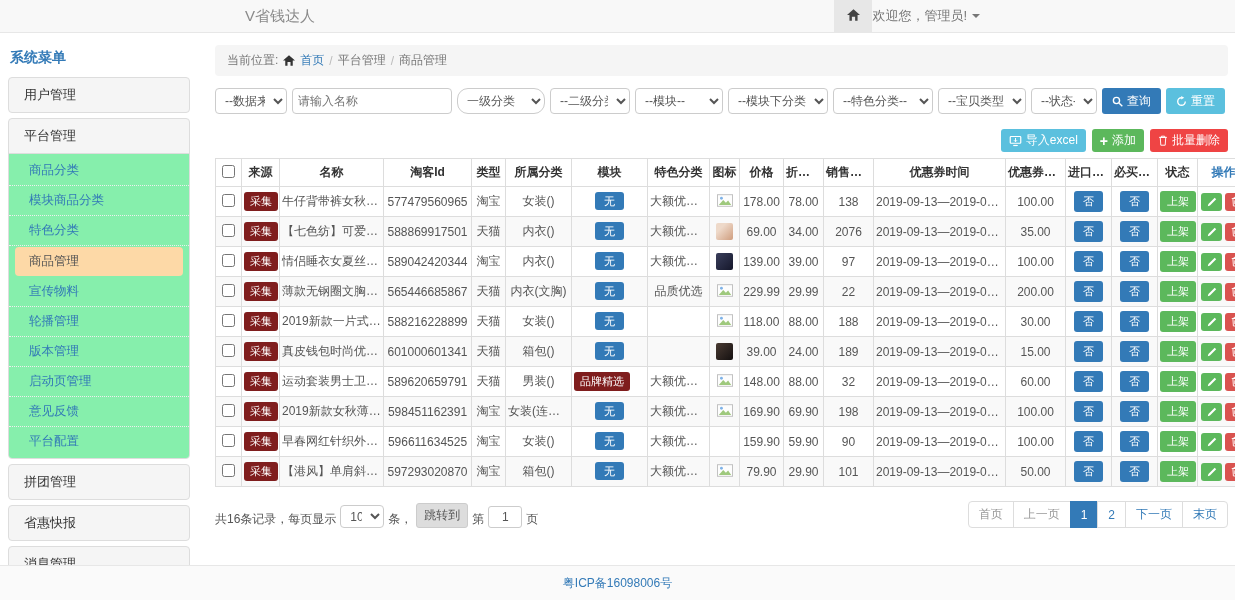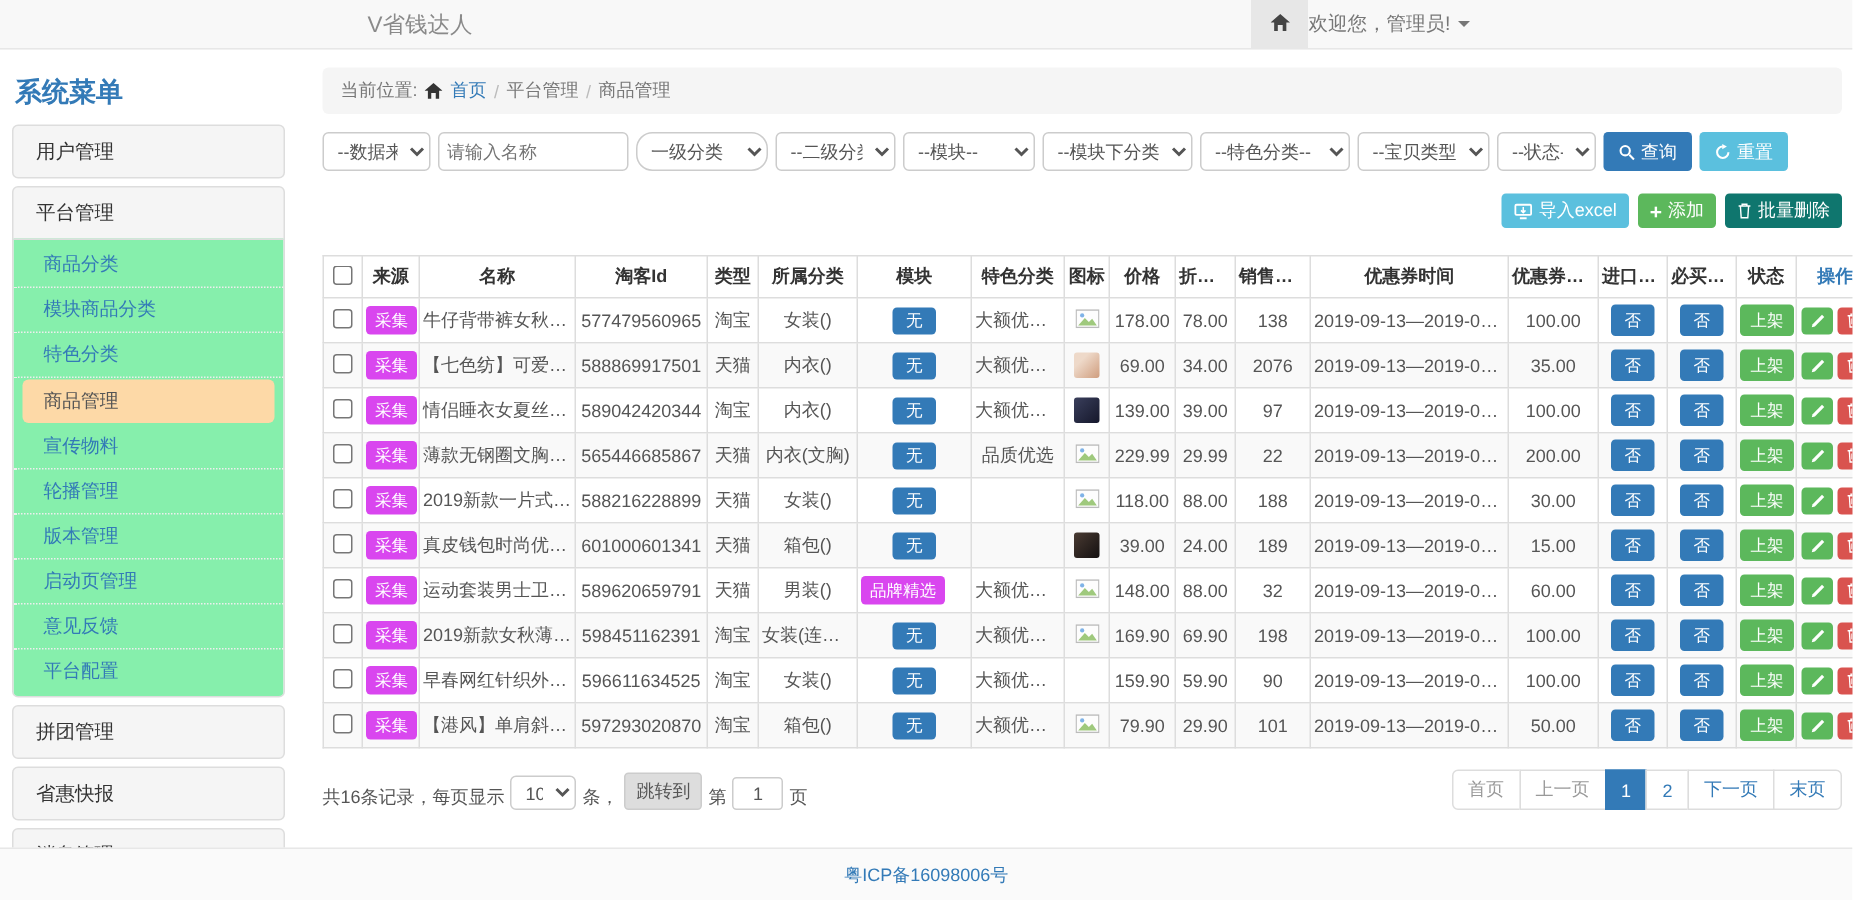--- a/index.html
+++ b/index.html
@@ -8,51 +8,51 @@
   
   .topbar{height:33px;background:#f8f8f8;border-bottom:1px solid #e7e7e7;display:flex;align-items:center}
   .app-title{margin-left:245px;color:#8a8a8a;font-size:15px}
   .topbar-right{margin-left:auto;margin-right:255px;display:flex;align-items:center;height:100%}
   .home-btn{width:38px;height:100%;background:#e7e7e7;display:flex;align-items:center;justify-content:center;color:#444;cursor:pointer}
   .welcome{color:#777;font-size:13px;display:flex;align-items:center;gap:5px;cursor:pointer}
   .caret{width:0;height:0;border-left:4px solid transparent;border-right:4px solid transparent;border-top:4px solid #777}
   
   .layout{display:flex;align-items:flex-start}
   .sidebar{width:182px;flex-shrink:0;margin:12px 0 0 8px}
-  .sidebar-heading{color:#337ab7;font-size:18px;font-weight:bold;padding:4px 2px 10px 2px}
+  .sidebar-heading{color:#337ab7;font-size:14px;font-weight:bold;padding:4px 2px 10px 2px}
   .panel{border:1px solid #ddd;border-radius:4px;margin-bottom:5px;background:#f5f5f5;overflow:hidden}
   .panel-heading{padding:8px 15px;font-size:13px;color:#333;cursor:pointer}
   .panel-body{background:#86efac;border-top:1px solid #ddd;padding:2px 0}
   .submenu-item{display:block;padding:6px 0 6px 20px;color:#337ab7;font-size:12.5px;border-bottom:1px dotted #eee;cursor:pointer}
   .submenu-item:last-child{border-bottom:none}
   .submenu-item.active{background:#fdd9a7;border-radius:4px;margin:1px 6px;padding:6px 0 6px 14px;color:#555;border-bottom:none}
   
   .main{flex:1;margin:12px 7px 0 25px;min-width:0}
   .breadcrumb{background:#f5f5f5;border-radius:4px;padding:7px 12px;font-size:12px;color:#777;
               display:flex;align-items:center;gap:5px;margin-bottom:12px}
   .breadcrumb .link{color:#337ab7;cursor:pointer}
   .breadcrumb .sep{color:#bbb}
   .filter-row{display:flex;gap:5px;margin-bottom:15px;align-items:center;flex-wrap:nowrap}
   .ctrl{height:26px;border:1px solid #ccc;border-radius:4px;font-size:12px;color:#555;background:#fff;padding:0 5px}
   .btn{border:none;border-radius:3px;color:#fff;font-size:12px;height:26px;padding:0 10px;
        display:inline-flex;align-items:center;gap:4px;cursor:pointer;white-space:nowrap}
   .btn-primary{background:#337ab7}
   .btn-info{background:#5bc0de}
   .btn-success{background:#5cb85c}
-  .btn-soft-danger{background:#0f766e}
-  .toolbar{display:flex;justify-content:flex-end;gap:6px;margin-bottom:18px}
+  .btn-soft-danger{background:#ef4444}
+  .toolbar{display:flex;justify-content:flex-end;gap:6px;margin-bottom:6px}
   .toolbar .btn{height:23px;padding:0 8px}
   
   table{width:100%;border-collapse:collapse;table-layout:fixed;font-size:12px}
   th,td{border:1px solid #ddd;text-align:center;padding:4px 2px;overflow:hidden;
         white-space:nowrap;text-overflow:ellipsis;color:#555}
   th{color:#333;font-weight:bold;padding:5px 2px}
   th.op-head{color:#337ab7}
   tbody tr:nth-child(even){background:#f9f9f9}
-  .badge-orange{background:#d946ef;color:#fff;border-radius:3px;padding:2px 6px;font-size:11px;display:inline-block}
+  .badge-orange{background:#7f1d1d;color:#fff;border-radius:3px;padding:2px 6px;font-size:11px;display:inline-block}
   .tag-btn{background:#337ab7;color:#fff;border:none;border-radius:3px;padding:3px 9px;font-size:11px;cursor:pointer}
   .tag-green{background:#5cb85c;color:#fff;border:none;border-radius:3px;padding:3px 7px;font-size:11px;cursor:pointer}
   .op-btn{width:21px;height:18px;border:none;border-radius:3px;display:inline-flex;align-items:center;justify-content:center;cursor:pointer;vertical-align:middle}
   .op-edit{background:#5cb85c;margin-right:3px}
   .op-del{background:#d9534f}
   .thumb{width:17px;height:17px;border-radius:2px;margin:0 auto}
   .photo-light{background:linear-gradient(135deg,#eed9c9 30%,#cf9d7e)}
   .photo-dark{background:linear-gradient(135deg,#3a3f5c,#15172b)}
   .photo-bag{background:linear-gradient(135deg,#4a3b33,#141010)}
   
@@ -138,21 +138,21 @@
       </span>
       <span class="link">首页</span>
       <span class="sep">/</span>
       <span>平台管理</span>
       <span class="sep">/</span>
       <span>商品管理</span>
     </div>
 
     <div class="filter-row" id="filter-row">
         <select class="ctrl" style="width: 72px;"><option>--数据来源--</option></select>
-        <input class="ctrl" placeholder="请输入名称" style="width: 127px;">
+        <input class="ctrl" placeholder="请输入名称" style="width: 160px;">
         <select class="ctrl" style="width: 88px; border-radius: 11px;"><option>一级分类</option></select>
         <select class="ctrl" style="width: 80px;"><option>--二级分类--</option></select>
         <select class="ctrl" style="width: 88px;"><option>--模块--</option></select>
         <select class="ctrl" style="width: 100px;"><option>--模块下分类--</option></select>
         <select class="ctrl" style="width: 100px;"><option>--特色分类--</option></select>
         <select class="ctrl" style="width: 88px;"><option>--宝贝类型--</option></select>
         <select class="ctrl" style="width: 66px;"><option>--状态--</option></select>
         <button class="btn btn-primary">
           <span style="display:inline-flex">
             <svg width="11" height="11" viewBox="0 0 16 16">

